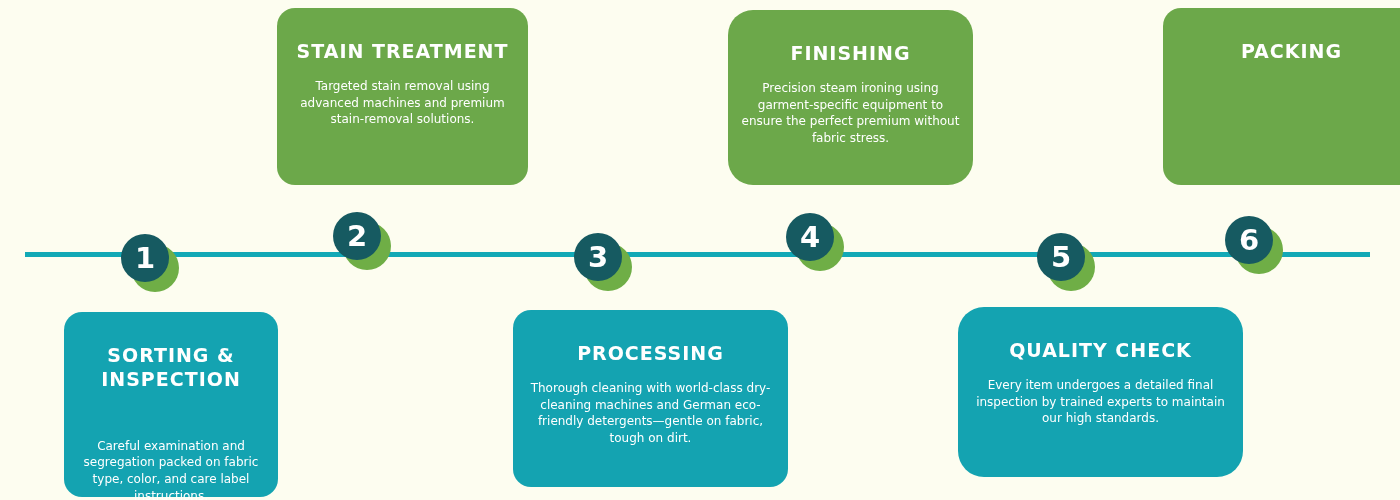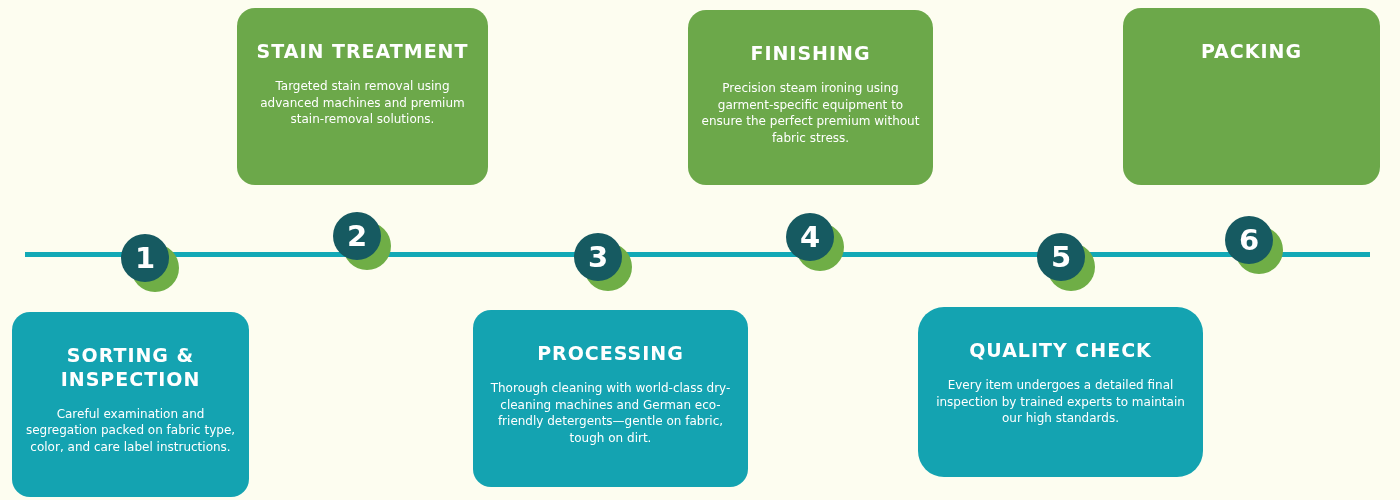--- a/index.html
+++ b/index.html
@@ -32,39 +32,40 @@
   .card {
     position: absolute;
     border-radius: 18px;
     color: var(--text);
     text-align: center;
     padding: 26px 11px;
     z-index: 2;
     display: flex;
     flex-direction: column;
     justify-content: flex-start;
+    margin-left: 40px;
   }
   .card.teal  { background: var(--teal); }
   .card.green { background: var(--green); }
   .card h3 {
     font-size: 19px;
     font-weight: bold;
     letter-spacing: 1px;
     line-height: 1.25;
     margin: 6px 0 14px 0;
   }
   .card p {
     font-size: 12px;
     line-height: 1.4;
   }
 
-  .card-1 { left: 12px;   top: 312px; width: 237px; height: 185px; }
+  .card-1 { left: 24px;   top: 312px; width: 214px; height: 185px; gap: 32px; }
   .card-2 { left: 237px;  top: 8px;   width: 251px; height: 177px; }
   .card-3 { left: 473px;  top: 310px; width: 275px; height: 177px; }
-  .card-4 { left: 688px;  top: 10px;  width: 245px; height: 175px; }
+  .card-4 { left: 688px;  top: 10px;  width: 245px; height: 175px; border-radius: 25px; }
   .card-5 { left: 918px;  top: 307px; width: 285px; height: 170px; border-radius: 26px; }
   .card-6 { left: 1123px; top: 8px;   width: 257px; height: 177px; }
 
   .marker {
     position: absolute;
     width: 48px; height: 48px;
     z-index: 3;
   }
   .marker .crescent {
     position: absolute;

